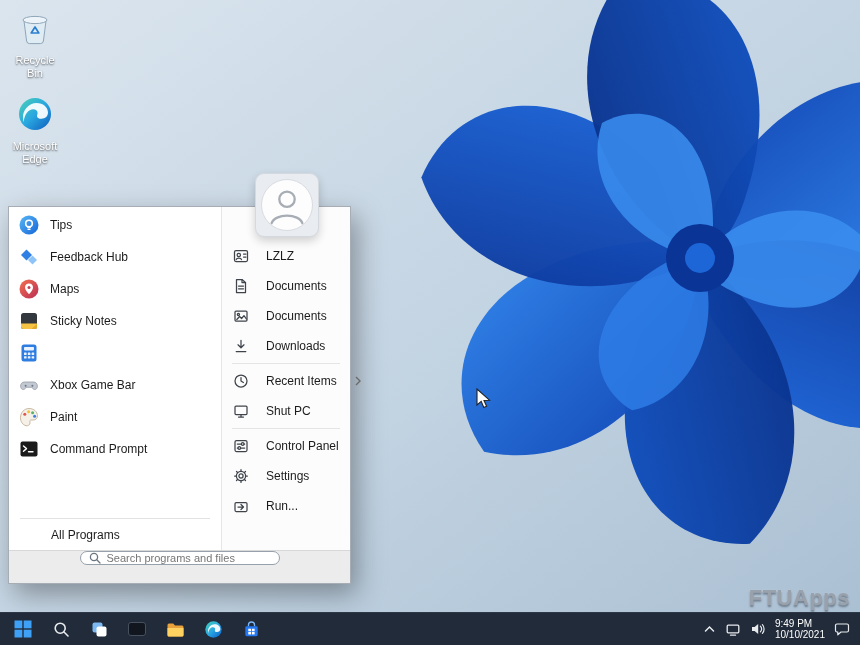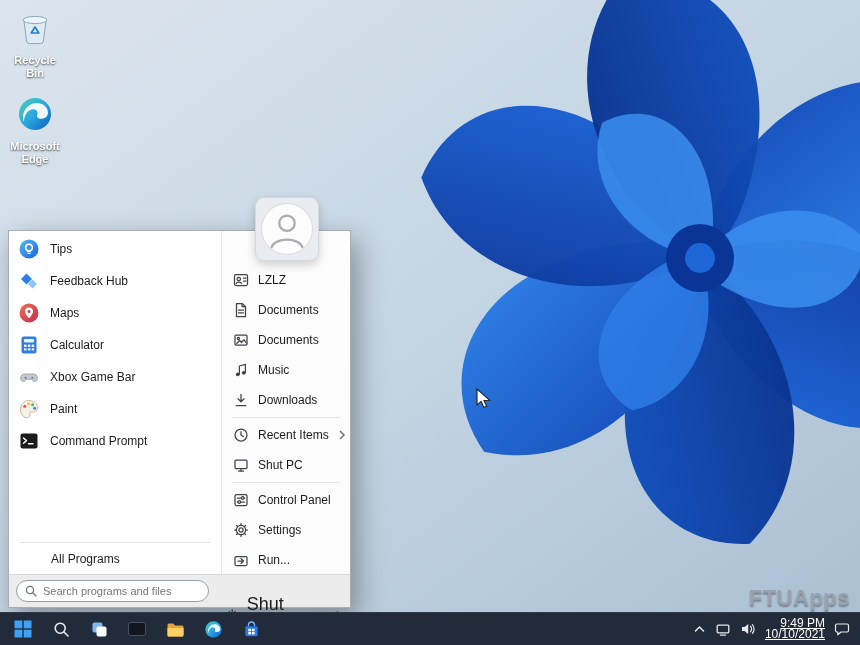--- a/index.html
+++ b/index.html
@@ -1,51 +1,51 @@
 <!DOCTYPE html>
 <html><head>
 <meta charset="utf-8">
 <style>
   * { box-sizing: border-box; margin: 0; padding: 0; }
   body { font-family: "Liberation Sans", sans-serif; }
   .screen { position: relative; width: 860px; height: 645px; overflow: hidden; background: #bcd0e0; }
   .wallpaper { position: absolute; inset: 0; }
 
   
-  .desktop-icon { position: absolute; width: 58px; text-align: center; cursor: default; font-weight: bold; }
+  .desktop-icon { position: absolute; width: 58px; text-align: center; cursor: default; }
   .desktop-icon .dlabel { margin-top: 2px; font-size: 11px; line-height: 1.15; color: #fff; text-shadow: 0 1px 2px rgba(0,0,0,.7); }
   #icon-recycle { left: 6px; top: 8px; }
   #icon-edge    { left: 6px; top: 94px; }
 
   
   .watermark { position: absolute; right: 10px; bottom: 34px; font-size: 22px; font-weight: 800; letter-spacing: .5px;
                color: #99a1ac; text-shadow: 0 2px 2px rgba(30,36,46,.45), 0 0 1px rgba(255,255,255,.35); }
 
   
   .cursor { position: absolute; left: 476px; top: 388px; }
 
   
-  .start-menu { position: absolute; left: 8px; top: 230px; width: 343px; height: 378px;
+  .start-menu { position: absolute; left: 8px; top: 206px; width: 343px; height: 378px;
                 background: #a3a3a3; border: 1px solid #a6adb5; box-shadow: 6px 10px 26px rgba(0,0,0,.35); }
   .menu-left  { position: absolute; left: 0; top: 0; width: 212px; bottom: 33px; background: #fff; }
   .menu-right { position: absolute; left: 212px; right: 0; top: 0; bottom: 33px; background: #fcfcfd; border-left: 1px solid #e6e6e6; }
   .menu-bottom{ position: absolute; left: 0; right: 0; bottom: 0; height: 33px; background: #ececec;
-                border-top: 1px solid #d8d8d8; display: flex; align-items: center; padding: 0 7px; }
+                border-top: 1px solid #d8d8d8; display: flex; align-items: center; padding: 0 7px; flex-direction: column; }
 
   .mrow { height: 32px; display: flex; align-items: center; gap: 10px; padding: 0 9px; font-size: 12px; color: #1c1c1c; cursor: default; }
   .mrow .micon { width: 22px; height: 22px; flex: 0 0 22px; display: flex; align-items: center; justify-content: center; }
   .mrow .mlabel { flex: 1; white-space: nowrap; }
   .left-items { padding-top: 2px; }
 
   .ap-sep { position: absolute; bottom: 31px; left: 11px; right: 11px; height: 1px; background: #e2e2e2; }
   .all-programs { position: absolute; bottom: 2px; left: 0; right: 0; height: 27px; display: flex; align-items: center;
                   padding-left: 42px; font-size: 12px; color: #1c1c1c; cursor: default; text-align: right; }
 
   .rrows { position: absolute; top: 34px; left: 0; right: 0; }
-  .rrow { height: 30px; display: flex; align-items: center; gap: 9px; padding: 0 11px; font-size: 12px; color: #1c1c1c; cursor: default; }
+  .rrow { height: 30px; display: flex; align-items: center; gap: 17px; padding: 0 11px; font-size: 12px; color: #1c1c1c; cursor: default; }
   .rrow .ric { width: 16px; height: 16px; flex: 0 0 16px; }
   .rrow .mlabel { flex: 1; white-space: nowrap; }
   .rsep { height: 1px; background: #e4e4e4; margin: 2px 10px; }
 
   .ric path, .ric rect, .ric circle, .ric ellipse { stroke: #3f444b; stroke-width: 1.25; fill: none; stroke-linecap: round; stroke-linejoin: round; }
   .ric .fillw { fill: #fcfcfd; }
   .ric .filld { fill: #3f444b; stroke: none; }
 
   .chev { margin-left: auto; display: flex; align-items: center; }
 
@@ -63,21 +63,21 @@
                       font-family: "Liberation Sans", sans-serif; }
   .search-box input::placeholder { color: #767676; }
   .shutdown { display: flex; align-items: center; gap: 7px; margin-left: 16px; font-size: 18px; color: #1c1c1c; cursor: default; margin-top: 48px; }
 
   
   .taskbar { position: absolute; left: 0; bottom: 0; width: 100%; height: 33px; background: #212b3a;
              border-top: 1px solid rgba(255,255,255,.06); display: flex; align-items: center; padding: 0 8px; }
   .tb-btn { width: 30px; height: 29px; display: flex; align-items: center; justify-content: center; border-radius: 4px; margin-right: 8px; }
   .tray { margin-left: auto; display: flex; align-items: center; gap: 9px; padding-right: 2px; }
   .tray-btn { display: flex; align-items: center; justify-content: center; }
-  .clock { color: #fff; font-size: 12px; line-height: 11.5px; text-align: right; cursor: default; text-decoration: underline; }
+  .clock { color: #fff; font-size: 10px; line-height: 11.5px; cursor: default; }
 </style>
 </head>
 <body>
 
 <div class="screen">
 
   <svg class="wallpaper" viewBox="0 0 860 645" preserveAspectRatio="none">
     <defs>
       <linearGradient id="wpSky" x1="0" y1="0" x2="1" y2="1">
         <stop offset="0" stop-color="#dbe5ee"></stop>
@@ -181,38 +181,47 @@
                   </linearGradient>
                 </defs>
               <circle cx="11" cy="11" r="9.5" fill="url(#gMaps)"></circle>
               <path d="M11,5.6 c2.3,0 4,1.7 4,3.8 c0,2.7 -4,6.8 -4,6.8 s-4,-4.1 -4,-6.8 c0,-2.1 1.7,-3.8 4,-3.8 Z" fill="#fff"></path>
               <circle cx="11" cy="9.4" r="1.5" fill="#c24056"></circle>
             </svg>
           </span>
           <span class="mlabel">Maps</span>
         </div>
 
+        <div class="mrow">
+          <span class="micon">
+            <svg width="22" height="22" viewBox="0 0 22 22">
+              <rect x="3" y="3" width="16" height="16" rx="2.5" fill="#33383f"></rect>
+              <path d="M3,13.5 h16 v3 a2.5,2.5 0 0 1 -2.5,2.5 h-11 a2.5,2.5 0 0 1 -2.5,-2.5 Z" fill="#f6c445"></path>
+              <path d="M13.5,19 l5.5,-5 v2.5 a2.5,2.5 0 0 1 -2.5,2.5 Z" fill="#dfa827"></path>
+            </svg>
+          </span>
+          <span class="mlabel">Sticky Notes</span>
+        </div>
 
 
         <div class="mrow">
           <span class="micon">
             <svg width="22" height="22" viewBox="0 0 22 22">
               <rect x="3.5" y="2.5" width="15" height="17" rx="2.5" fill="#2f7de0"></rect>
               <rect x="6" y="5" width="10" height="3.4" rx="0.8" fill="#eaf3ff"></rect>
               <g fill="#eaf3ff">
                 <rect x="6" y="10.5" width="2.6" height="2.4" rx="0.5"></rect>
                   <rect x="9.8" y="10.5" width="2.6" height="2.4" rx="0.5"></rect>
                   <rect x="13.6" y="10.5" width="2.6" height="2.4" rx="0.5"></rect>
                 <rect x="6" y="14.2" width="2.6" height="2.4" rx="0.5"></rect>
                   <rect x="9.8" y="14.2" width="2.6" height="2.4" rx="0.5"></rect>
                   <rect x="13.6" y="14.2" width="2.6" height="2.4" rx="0.5"></rect>
               </g>
             </svg>
           </span>
-          <span class="mlabel">Calculator</span>
         </div>
 
         <div class="mrow">
           <span class="micon">
             <svg width="22" height="22" viewBox="0 0 22 22">
               <path d="M6.5,8 h9 c2.3,0 3.9,1.8 3.9,4.2 c0,1.9 -1.1,3.3 -2.7,3.3 c-1,0 -1.8,-.5 -2.4,-1.4 l-.5,-.8 h-5.6 l-.5,.8 c-.6,.9 -1.4,1.4 -2.4,1.4 c-1.6,0 -2.7,-1.4 -2.7,-3.3 C2.6,9.8 4.2,8 6.5,8 Z" fill="#c3c9d2" stroke="#949ba6" stroke-width="0.8"></path>
               <circle cx="7.6" cy="11.8" r="1" fill="#6f7680"></circle>
               <circle cx="14.4" cy="11.8" r="1" fill="#6f7680"></circle>
             </svg>
           </span>
@@ -275,28 +284,20 @@
 
         <div class="rrow">
           <svg class="ric" viewBox="0 0 16 16">
             <rect x="2" y="3" width="12" height="10" rx="1"></rect>
             <circle cx="5.4" cy="6.4" r="1.1"></circle>
             <path d="M3.8,11.5 l2.8,-3 2,2 2.4,-2.8 2.4,3.3"></path>
           </svg>
           <span class="mlabel">Documents</span>
         </div>
 
-        <div class="rrow">
-          <svg class="ric" viewBox="0 0 16 16">
-            <path d="M6.4,12.3 V4 l6,-1.6 v8.4"></path>
-            <circle class="filld" cx="4.7" cy="12.4" r="1.8"></circle>
-            <circle class="filld" cx="10.7" cy="10.9" r="1.8"></circle>
-          </svg>
-          <span class="mlabel">Music</span>
-        </div>
 
         <div class="rrow">
           <svg class="ric" viewBox="0 0 16 16">
             <path d="M8,2.3 v7.2 M5,6.8 l3,3 3,-3 M3.2,13.5 h9.6"></path>
           </svg>
           <span class="mlabel">Downloads</span>
         </div>
 
         <div class="rsep"></div>
 

